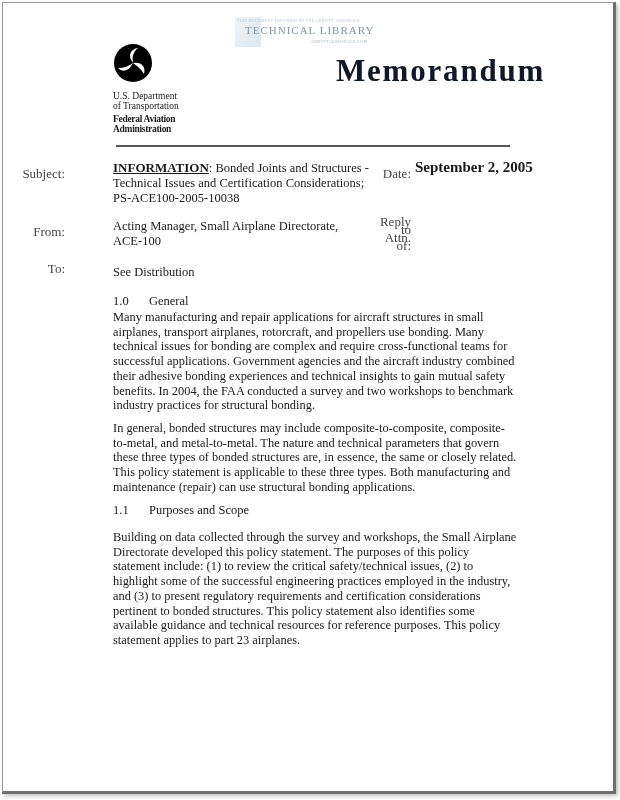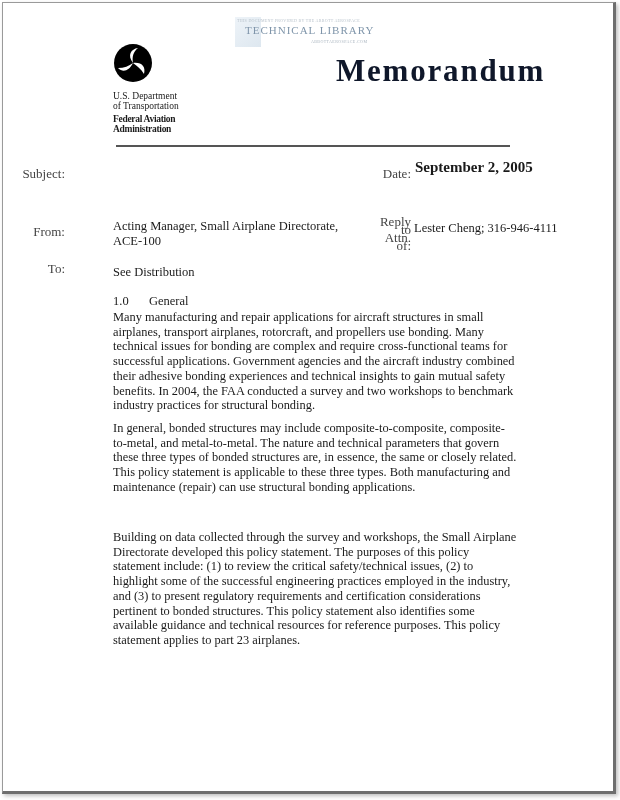--- a/index.html
+++ b/index.html
@@ -64,42 +64,49 @@
   </div>
   <div class="agency2 serif">
     <div>Federal Aviation</div>
     <div>Administration</div>
   </div>
 
   <div class="memo-title sans">Memorandum</div>
   <div class="rule"></div>
 
   <div class="lbl serif" style="left:18px; top:163px;">Subject:</div>
+  <div class="val serif" style="left:110px; top:157px; width:260px;">
+    <div><span class="subject-hl">INFORMATION</span><span>: Bonded Joints and Structures -</span></div>
+    <div>Technical Issues and Certification Considerations;</div>
+    <div>PS-ACE100-2005-10038</div>
+  </div>
 
   <div class="lbl serif" style="left:364px; top:163px;">Date:</div>
   <div class="val serif date-val" style="left:412px; top:157px;">September 2, 2005</div>
 
   <div class="lbl serif" style="left:18px; top:221px;">From:</div>
   <div class="val serif" style="left:110px; top:216px; width:260px;">
     <div>Acting Manager, Small Airplane Directorate,</div>
     <div>ACE-100</div>
   </div>
 
   <div class="lbl serif" style="left:364px; top:215px; line-height:8px;">
     <div>Reply to</div>
     <div>Attn. of:</div>
   </div>
-  <div class="val serif" style="left:411px; top:218px;">Lester Cheng; 316-946-4111</div>
 
   <div class="lbl serif" style="left:18px; top:258px;">To:</div>
   <div class="val serif" style="left:110px; top:262px;">See Distribution</div>
 
   <div class="h1 serif">
     <span class="num">1.0</span><span>General</span>
   </div>
 
   <div class="para serif" style="top:307px;">Many manufacturing and repair applications for aircraft structures in small airplanes, transport airplanes, rotorcraft, and propellers use bonding.  Many technical issues for bonding are complex and require cross-functional teams for successful applications.  Government agencies and the aircraft industry combined their adhesive bonding experiences and technical insights to gain mutual safety benefits.  In 2004, the FAA conducted a survey and two workshops to benchmark industry practices for structural bonding.</div>
   <div class="para serif" style="top:418px;">In general, bonded structures may include composite-to-composite, composite-to-metal, and metal-to-metal.  The nature and technical parameters that govern these three types of bonded structures are, in essence, the same or closely related.  This policy statement is applicable to these three types.  Both manufacturing and maintenance (repair) can use structural bonding applications.</div>
 
+  <div class="h2 serif">
+    <span class="num">1.1</span><span>Purposes and Scope</span>
+  </div>
 
   <div class="para serif" style="top:527px;">Building on data collected through the survey and workshops, the Small Airplane Directorate developed this policy statement.  The purposes of this policy statement include: (1) to review the critical safety/technical issues, (2) to highlight some of the successful engineering practices employed in the industry, and (3) to present regulatory requirements and certification considerations pertinent to bonded structures.  This policy statement also identifies some available guidance and technical resources for reference purposes.  This policy statement applies to part 23 airplanes.</div>
 
 </div>
 
 </body></html>

